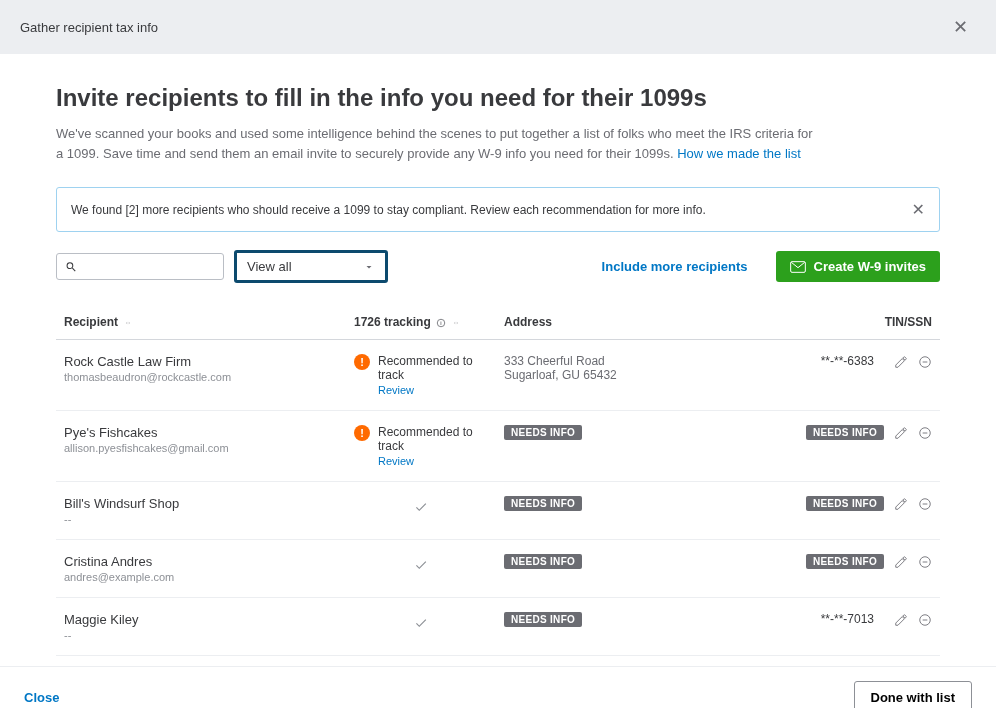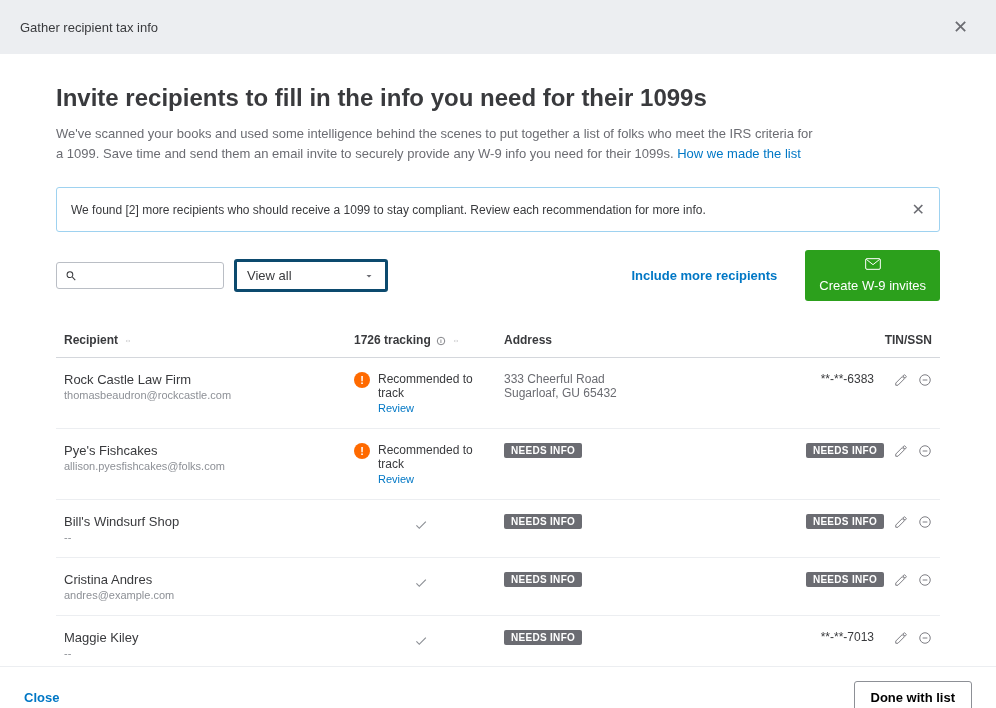--- a/index.html
+++ b/index.html
@@ -98,27 +98,26 @@
     margin-right: 18px;
     font-size: 13px;
     padding-left: 24px;
   }
   .primary-btn {
     background: #2ca01c;
     color: #fff;
     border: none;
     border-radius: 3px;
     padding: 8px 14px;
-    font-weight: 400;
+    font-weight: 700;
     cursor: pointer;
     display: flex;
     align-items: center;
     gap: 8px;
     font-size: 13px;
-    flex-direction: column;
   }
   .mail-icon { width: 16px; height: 12px; stroke: #fff; fill: none; stroke-width: 1.5; }
   table {
     width: 100%;
     border-collapse: collapse;
     margin-top: 22px;
   }
   th {
     text-align: left;
     font-weight: 600;
@@ -266,21 +265,21 @@
           <td class="tin-cell"><span class="tin-val">**-**-6383</span><svg class="row-icon" viewBox="0 0 24 24">
               <path d="M3 17.25V21h3.75L17.81 9.94l-3.75-3.75L3 17.25zM20.71 7.04a1 1 0 000-1.41l-2.34-2.34a1 1 0 00-1.41 0l-1.83 1.83 3.75 3.75 1.83-1.83z"></path>
             </svg><svg class="row-icon" viewBox="0 0 24 24">
               <circle cx="12" cy="12" r="9"></circle>
               <line x1="8" y1="12" x2="16" y2="12"></line>
             </svg></td>
         </tr>
         <tr>
           <td>
             <div class="recipient-name">Pye's Fishcakes</div>
-            <div class="recipient-sub">allison.pyesfishcakes@folks.com</div>
+            <div class="recipient-sub">allison.pyesfishcakes@gmail.com</div>
           </td>
           <td>
             <div class="track-cell">
               <span class="warn-icon">!</span>
               <div>
                 <div class="track-text">Recommended to track</div>
                 <span class="review-link">Review</span>
               </div>
             </div>
           </td>

